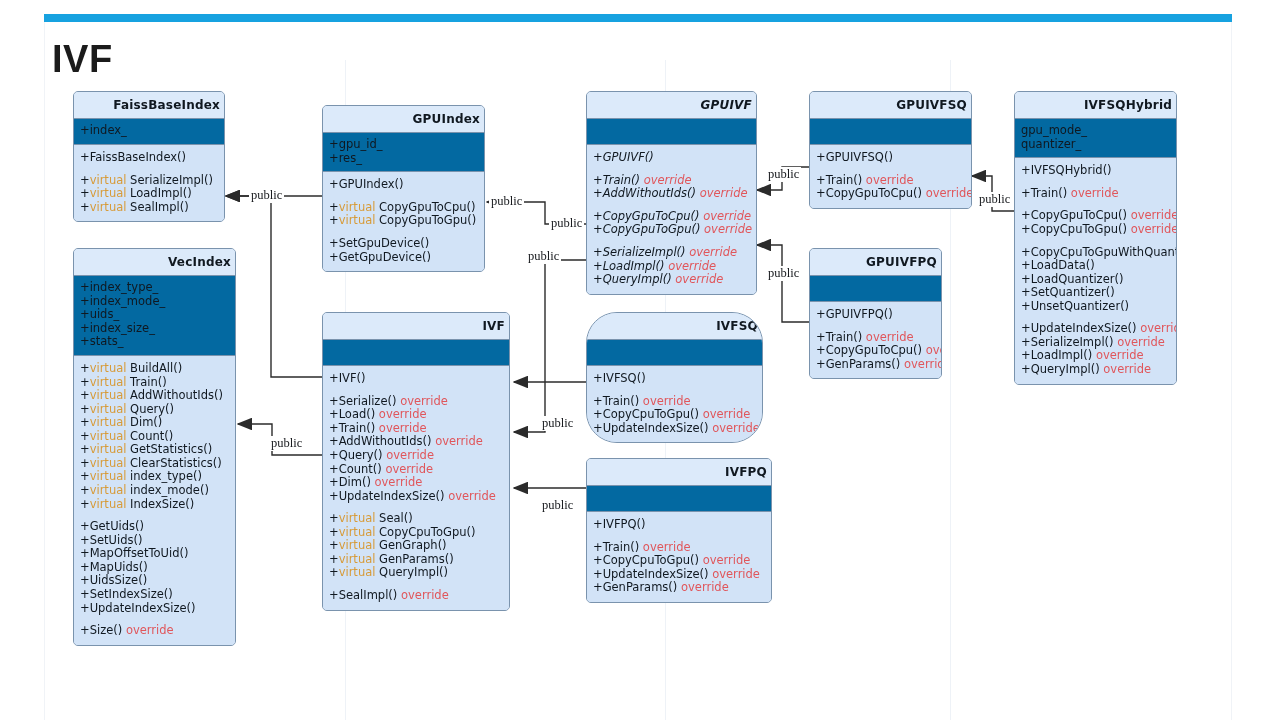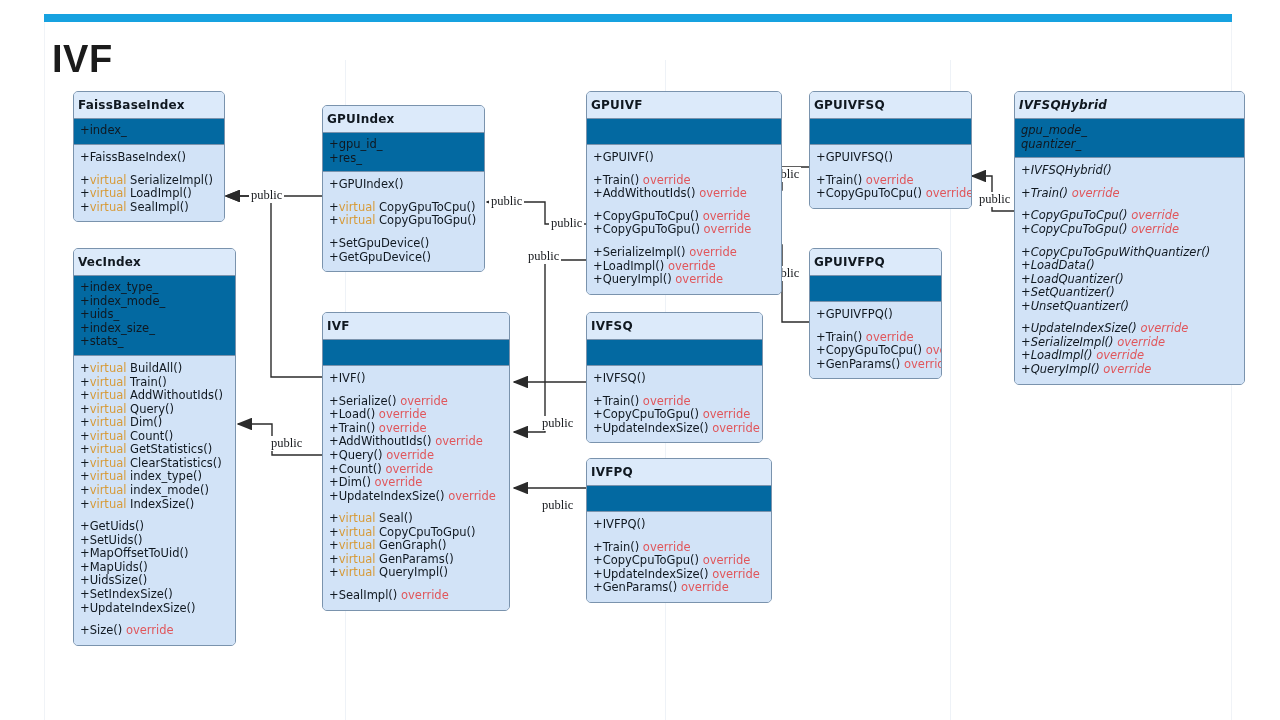--- a/index.html
+++ b/index.html
@@ -31,21 +31,21 @@
     box-sizing:border-box;
     border:1px solid #7a93ad;
     border-radius:5px;
     background:#d2e3f7;
     overflow:hidden;
     font-size:11.5px;
     color:#101820;
     line-height:1.18;
   }
   .uml .hdr{
-    text-align:left;
+    text-align:right;
     font-weight:bold;
     font-size:12px;
     padding:6px 4px 6px;
     background:#dceafa;
     border-bottom:1px solid #7a93ad;
     letter-spacing:.2px;
   }
   .uml .attrs{
     padding:5px 6px 6px;
     border-bottom:1px solid #7a93ad;
@@ -224,21 +224,21 @@
           <div class="row">+<span class="kw">virtual</span> CopyCpuToGpu()</div>
           <div class="row">+<span class="kw">virtual</span> GenGraph()</div>
           <div class="row">+<span class="kw">virtual</span> GenParams()</div>
           <div class="row">+<span class="kw">virtual</span> QueryImpl()</div>
         </div>
         <div class="grp">
           <div class="row">+SealImpl() <span class="ov">override</span></div>
         </div>
       </div>
     </div>
-  <div class="uml" style="left:586px;top:91px;width:196px;">
+  <div class="uml" style="left:586px;top:91px;width:171px;font-style:italic;">
       <div class="hdr">GPUIVF</div>
       <div class="attrs">
         <div class="row">&nbsp;</div>
       </div>
       <div class="ops">
         <div class="grp">
           <div class="row">+GPUIVF()</div>
         </div>
         <div class="grp">
           <div class="row">+Train() <span class="ov">override</span></div>
@@ -248,21 +248,21 @@
           <div class="row">+CopyGpuToCpu() <span class="ov">override</span></div>
           <div class="row">+CopyGpuToGpu() <span class="ov">override</span></div>
         </div>
         <div class="grp">
           <div class="row">+SerializeImpl() <span class="ov">override</span></div>
           <div class="row">+LoadImpl() <span class="ov">override</span></div>
           <div class="row">+QueryImpl() <span class="ov">override</span></div>
         </div>
       </div>
     </div>
-  <div class="uml" style="left:586px;top:312px;width:177px;">
+  <div class="uml" style="left:586px;top:312px;width:177px;border-radius:31px;">
       <div class="hdr">IVFSQ</div>
       <div class="attrs">
         <div class="row">&nbsp;</div>
       </div>
       <div class="ops">
         <div class="grp">
           <div class="row">+IVFSQ()</div>
         </div>
         <div class="grp">
           <div class="row">+Train() <span class="ov">override</span></div>
@@ -312,21 +312,21 @@
         <div class="grp">
           <div class="row">+GPUIVFPQ()</div>
         </div>
         <div class="grp">
           <div class="row">+Train() <span class="ov">override</span></div>
           <div class="row">+CopyGpuToCpu() <span class="ov">override</span></div>
           <div class="row">+GenParams() <span class="ov">override</span></div>
         </div>
       </div>
     </div>
-  <div class="uml" style="left:1014px;top:91px;width:231px;font-style:italic;">
+  <div class="uml" style="left:1014px;top:91px;width:163px;">
       <div class="hdr">IVFSQHybrid</div>
       <div class="attrs">
         <div class="row">gpu_mode_</div>
         <div class="row">quantizer_</div>
       </div>
       <div class="ops">
         <div class="grp">
           <div class="row">+IVFSQHybrid()</div>
         </div>
         <div class="grp">

